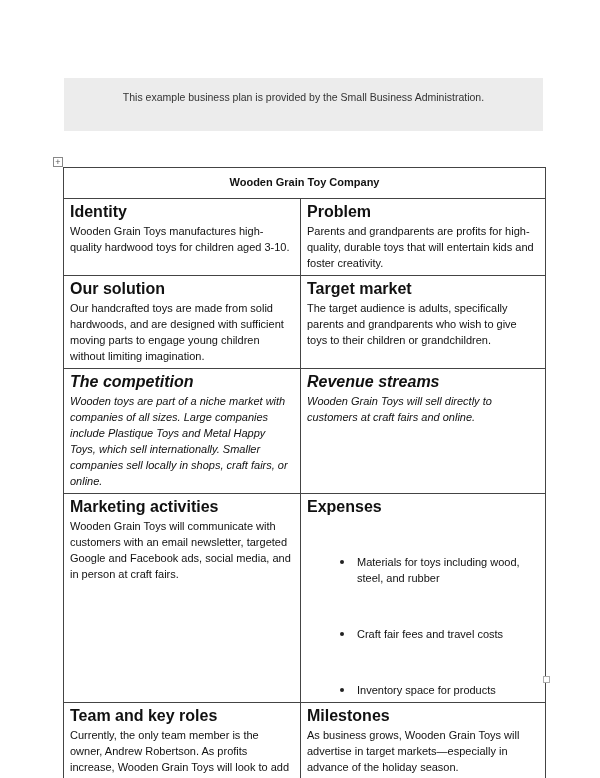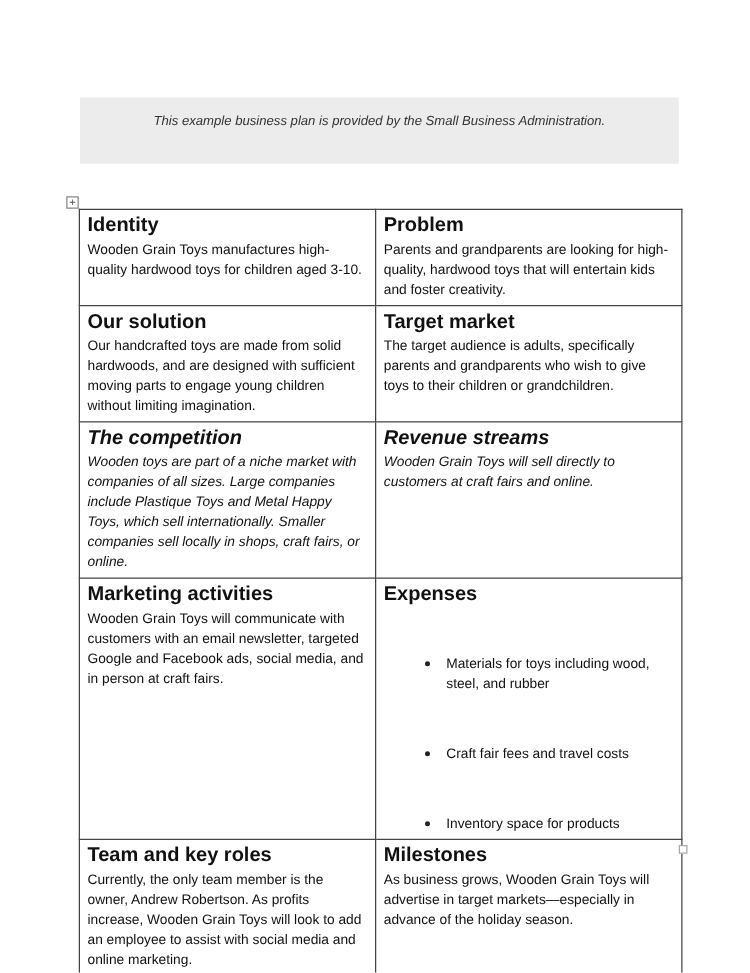--- a/index.html
+++ b/index.html
@@ -3,21 +3,21 @@
 <meta charset="utf-8">
 <style>
   html, body { margin: 0; padding: 0; }
   body {
     width: 600px; height: 778px; background: #ffffff; position: relative;
     font-family: "Liberation Sans", sans-serif; color: #111;
     overflow: hidden;
   }
   .banner {
     position: absolute; left: 64px; top: 78px; width: 479px; height: 53px;
-    background: #ececec; text-align: center; font-style: italic;
+    background: #ececec; text-align: center; 
     font-size: 10.5px; line-height: 12px; color: #333;
     box-sizing: border-box; padding-top: 13px;
   }
   .banner a { color: #1a56b0; text-decoration: underline; }
   .move-handle {
     position: absolute; left: 53px; top: 157px; width: 8px; height: 8px;
     border: 1px solid #888; background: #fff; font-size: 9px; line-height: 8px;
     text-align: center; color: #555; box-sizing: content-box;
   }
   .resize-handle {
@@ -60,28 +60,31 @@
 </div>
 
 <div class="move-handle">+</div>
 
 <table class="plan">
   <colgroup>
       <col class="c1">
       <col class="c2">
     </colgroup>
   <tbody>
+      <tr>
+    <td colspan="2" class="title-cell">Wooden Grain Toy Company</td>
+  </tr>
   <tr class="r1">
     <td>
       <p class="cell-heading">Identity</p>
       <p class="cell-body">Wooden Grain Toys manufactures high-quality hardwood toys for children aged 3-10.</p>
     </td>
     <td>
       <p class="cell-heading">Problem</p>
-      <p class="cell-body">Parents and grandparents are looking for high-quality, hardwood toys that will entertain kids and foster creativity.</p>
+      <p class="cell-body">Parents and grandparents are profits for high-quality, durable toys that will entertain kids and foster creativity.</p>
     </td>
   </tr>
   <tr class="r2">
     <td>
       <p class="cell-heading">Our solution</p>
       <p class="cell-body">Our handcrafted toys are made from solid hardwoods, and are designed with sufficient moving parts to engage young children without limiting imagination.</p>
     </td>
     <td>
       <p class="cell-heading">Target market</p>
       <p class="cell-body">The target audience is adults, specifically parents and grandparents who wish to give toys to their children or grandchildren.</p>

